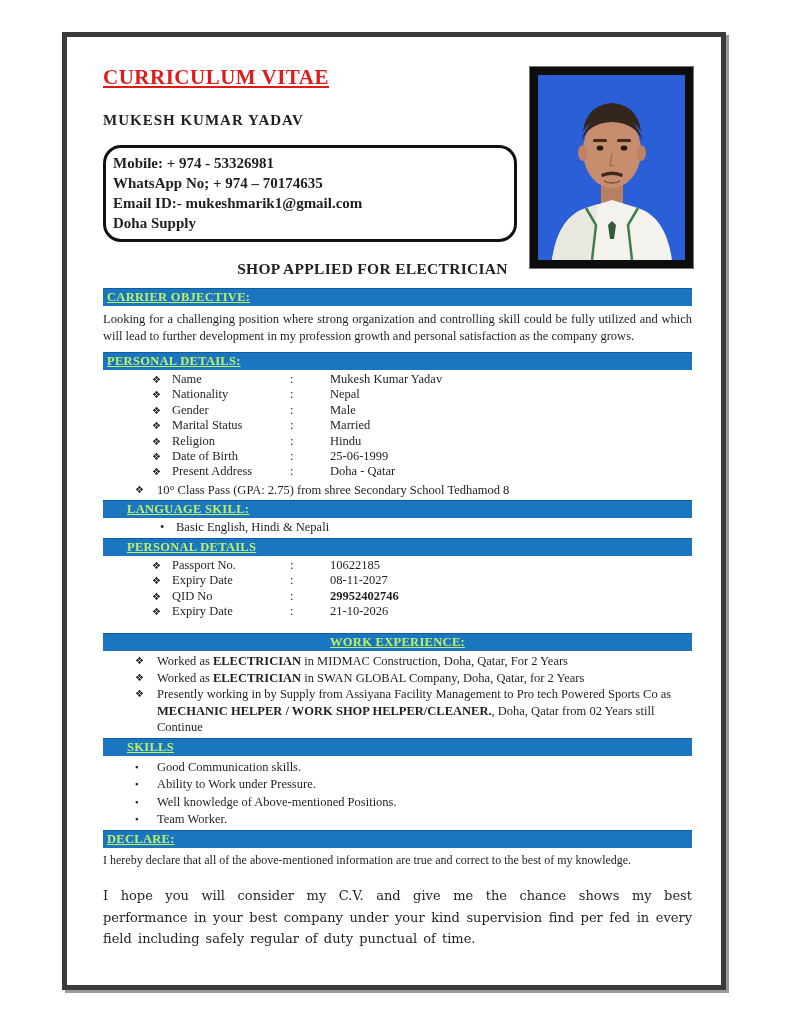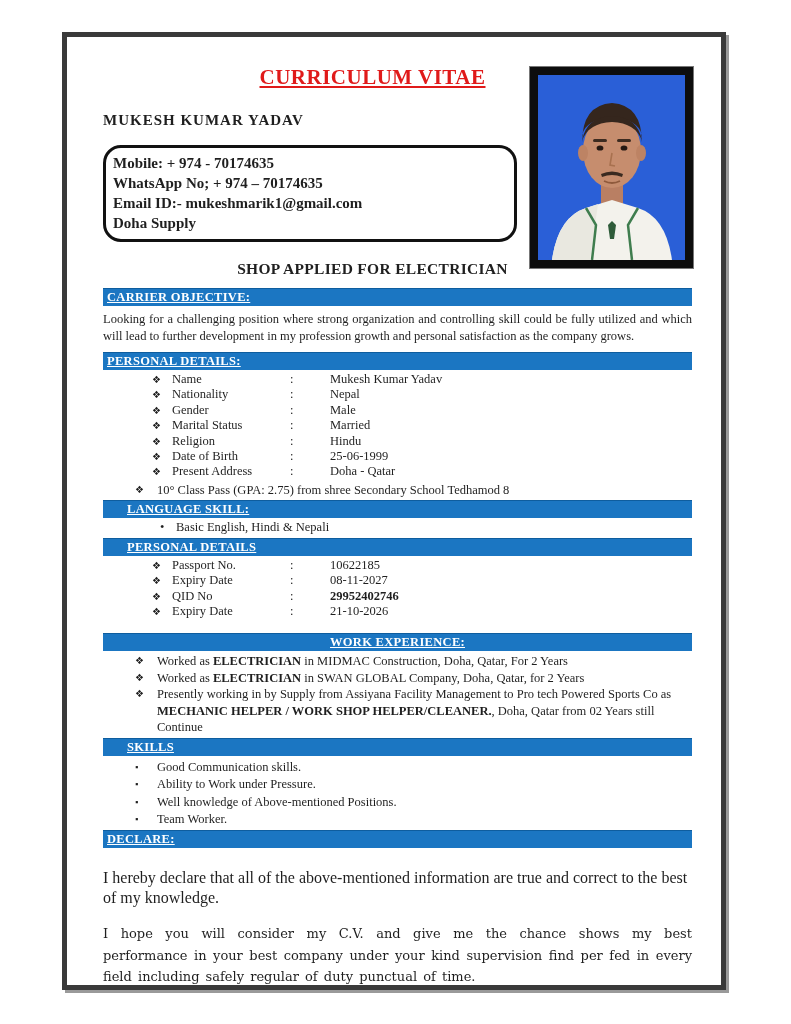--- a/index.html
+++ b/index.html
@@ -16,21 +16,21 @@
     background:#ffffff;border:5px solid #3a3a3a;
     box-shadow:3px 3px 0 #9a9a9a;
   }
   .content{
     position:relative;width:100%;height:100%;
     padding:28px 29px 0 36px;
   }
 
   .doc-title{
     font-size:21px;font-weight:bold;color:var(--title-red);
-    text-decoration:underline;text-align:center;letter-spacing:.5px;
+    text-decoration:underline;letter-spacing:.5px;
     margin-right:50px;
   }
   .candidate-name{
     margin-top:22px;font-size:15px;font-weight:bold;letter-spacing:1px;
   }
   .contact-box{
     margin-top:16px;width:414px;
     border:3px solid #111;border-radius:18px;
     padding:5px 10px 6px 7px;
     font-size:15px;font-weight:bold;line-height:20px;
@@ -40,21 +40,21 @@
     border:8px solid #0d0d0d;background:#2a5fd7;box-shadow:0 0 0 1px #777;
   }
   .photo-frame svg{display:block;width:100%;height:100%;}
 
   .post-applied{
     margin-top:18px;font-size:15.5px;font-weight:bold;text-align:center;
     margin-right:50px;letter-spacing:.3px;
   }
 
   .section-bar{
-    background:var(--bar-blue);color:#ffffff;
+    background:var(--bar-blue);color:#bef264;
     font-size:12.5px;font-weight:bold;
     padding:1px 4px 2px 4px;line-height:14px;
     border-top:1px solid #0e5d9e;
   }
   .section-bar span{text-decoration:underline;letter-spacing:.3px;}
 
   .para{
     font-size:12.5px;line-height:16.5px;text-align:justify;margin-top:5px;
   }
 
@@ -76,21 +76,21 @@
   .bullet-list.dot .bullet-item{padding-left:57px;line-height:15.5px;}
   .bullet-list.dot .marker{width:16px;flex:none;}
   .bullet-list.square .bullet-item{padding-left:32px;line-height:14px;margin-bottom:3.5px;}
   .bullet-list.square .marker{width:22px;font-size:9px;flex:none;}
   .bullet-item .seg-bold{font-weight:bold;}
 
   .mt2{margin-top:2px;padding-left:24px;} .mt4{margin-top:4px;} .mt8{margin-top:8px;}
   .mt10{margin-top:10px;} .mt14{margin-top:14px;text-align:center;}
 
   .declaration{
-    margin-top:20px;font-size:16px;line-height:20px;
+    margin-top:2px;font-size:12px;line-height:20px;
   }
   .closing{
     margin-top:15px;font-family:"DejaVu Serif", serif;
     font-size:13px;line-height:21.5px;text-align:justify;
     word-spacing:2px;
   }
 </style>
 </head>
 <body>
 
@@ -119,21 +119,21 @@
         <ellipse cx="86" cy="73" rx="3.4" ry="2.6" fill="#241812"></ellipse>
         <path d="M74,78 L72,90 L77,91" stroke="#a8714f" stroke-width="1.6" fill="none"></path>
         <path d="M63,99 Q74,94 85,99 L84,102 Q74,98 64,102 Z" fill="#3a2a20"></path>
         <path d="M66,106 Q74,110 82,106" stroke="#8f5a3c" stroke-width="1.8" fill="none"></path>
       </svg>
     </div>
 
     <div class="candidate-name">MUKESH KUMAR YADAV</div>
 
     <div class="contact-box">
-        <div>Mobile: + 974 - 70174635</div>
+        <div>Mobile: + 974 - 53326981</div>
         <div>WhatsApp No; + 974 – 70174635</div>
         <div>Email ID:- mukeshmarik1@gmail.com</div>
         <div>Doha Supply</div>
       </div>
 
     <div class="post-applied">SHOP APPLIED FOR ELECTRICIAN</div>
 
     <div class="section-bar mt10">
       <span>CARRIER OBJECTIVE:</span>
     </div>

